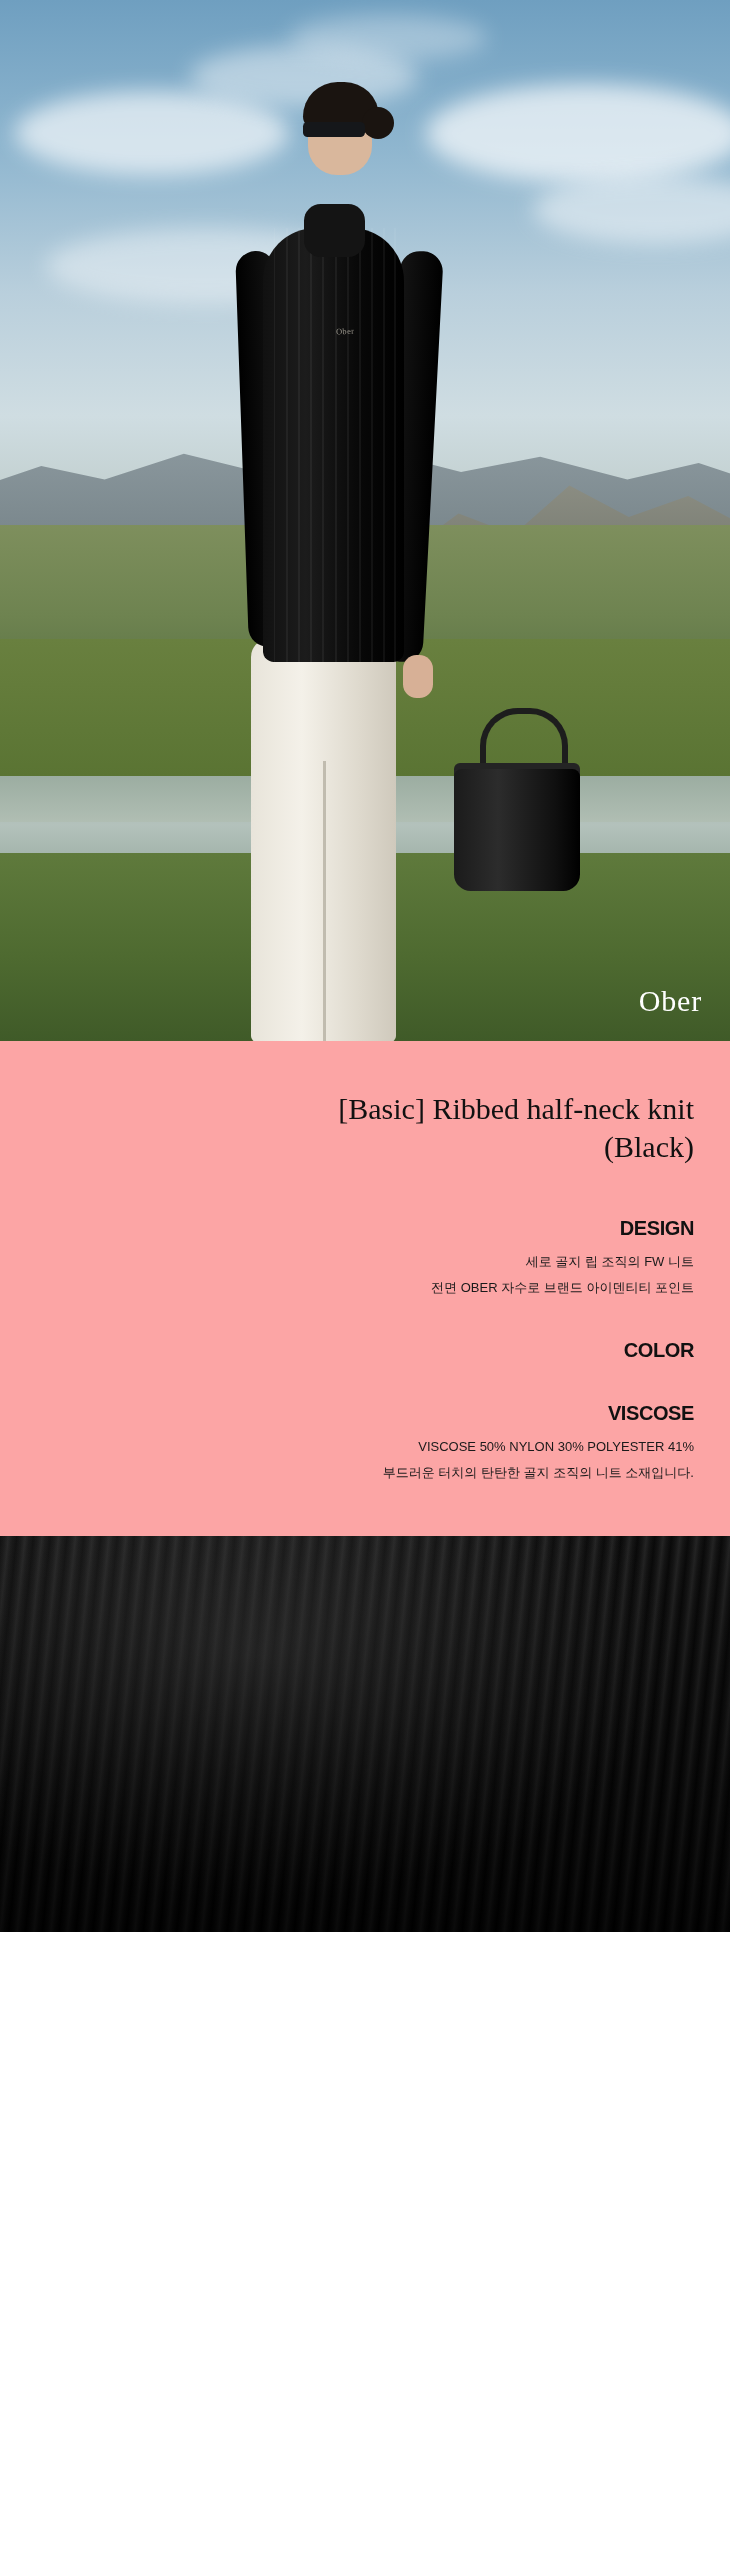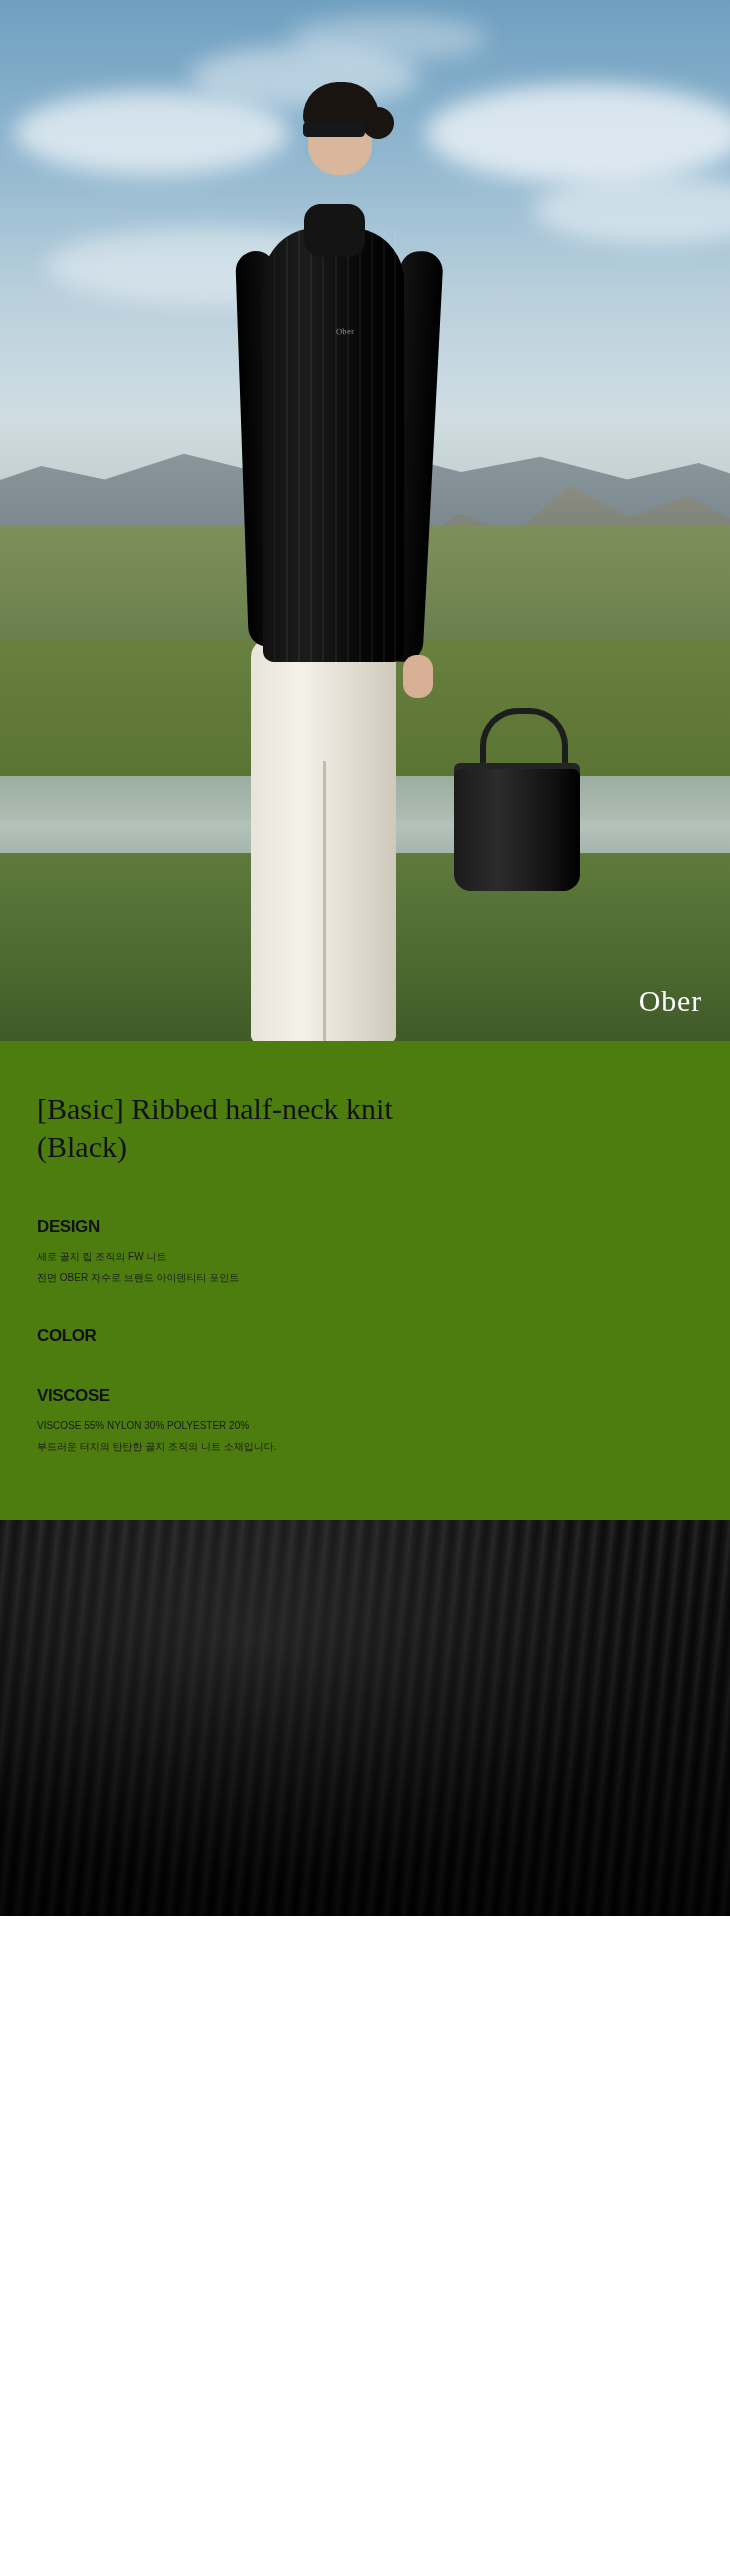--- a/index.html
+++ b/index.html
@@ -227,51 +227,52 @@
     right: 29px;
     bottom: 23px;
     font-family: "Liberation Serif", serif;
     font-size: 30px;
     color: #ffffff;
     letter-spacing: 0.8px;
   }
 
   
   .info {
-    padding: 49px 37px 59px 37px;
-    background: #4d7c0f;
+    padding: 49px 37px 47px 37px;
+    background: #fca5a5;
+    text-align: right;
   }
   .title {
     font-family: "Liberation Serif", serif;
     font-size: 30px;
     line-height: 1.28;
     color: #111;
     margin: 0 0 0 0;
     font-weight: 400;
   }
   .title .sub {
     display: block;
   }
 
   .block {
     margin-top: 40px;
   }
   .block:first-of-type {
     margin-top: 50px;
   }
   .heading {
-    font-size: 17px;
+    font-size: 20px;
     font-weight: bold;
     letter-spacing: -0.4px;
     color: #111;
     margin: 4px 0 12px 0;
   }
   .lines p {
     margin: 0 0 5.3px 0;
-    font-size: 10px;
+    font-size: 13px;
     line-height: 1.6;
     color: #1a1a1a;
   }
 
   
   .fabric-photo {
     position: relative;
     width: 731px;
     height: 396px;
     background: #020202;
@@ -369,21 +370,21 @@
     </div>
 
 
     <div class="block">
       <h2 class="heading">COLOR</h2>
     </div>
 
     <div class="block">
       <h2 class="heading">VISCOSE</h2>
       <div class="lines">
-        <p>VISCOSE 55% NYLON 30% POLYESTER 20%</p>
+        <p>VISCOSE 50% NYLON 30% POLYESTER 41%</p>
         <p>부드러운 터치의 탄탄한 골지 조직의 니트 소재입니다.</p>
       </div>
     </div>
   </div>
 
   <div class="fabric-photo">
     <div class="fabric-ribs"></div>
     <div class="fabric-shade"></div>
     <div class="fabric-shade2"></div>
   </div>

